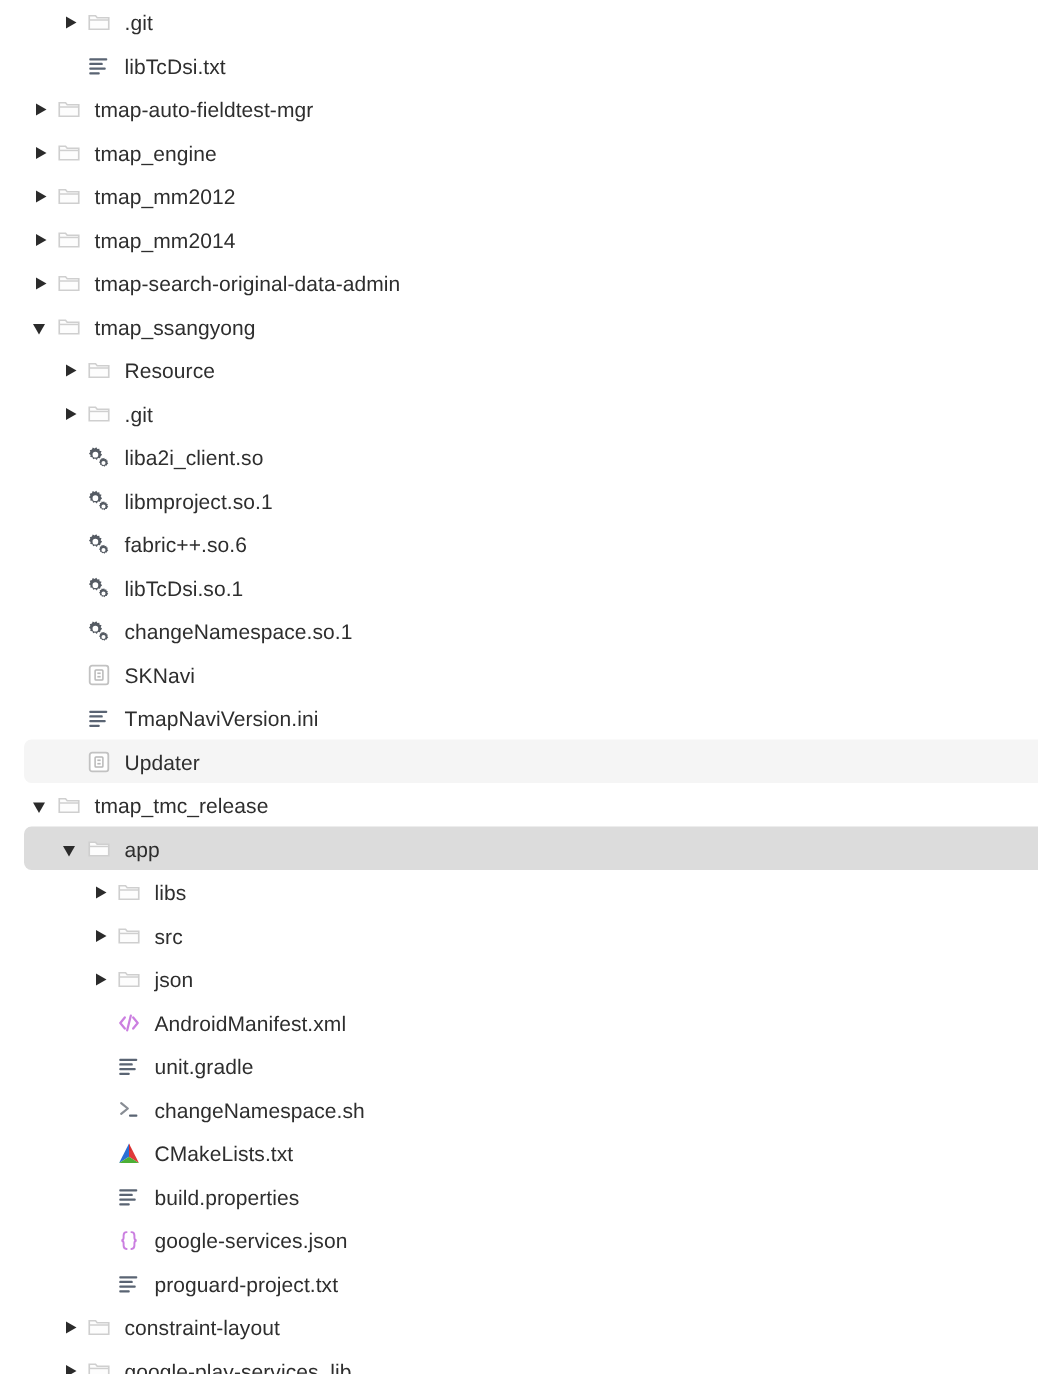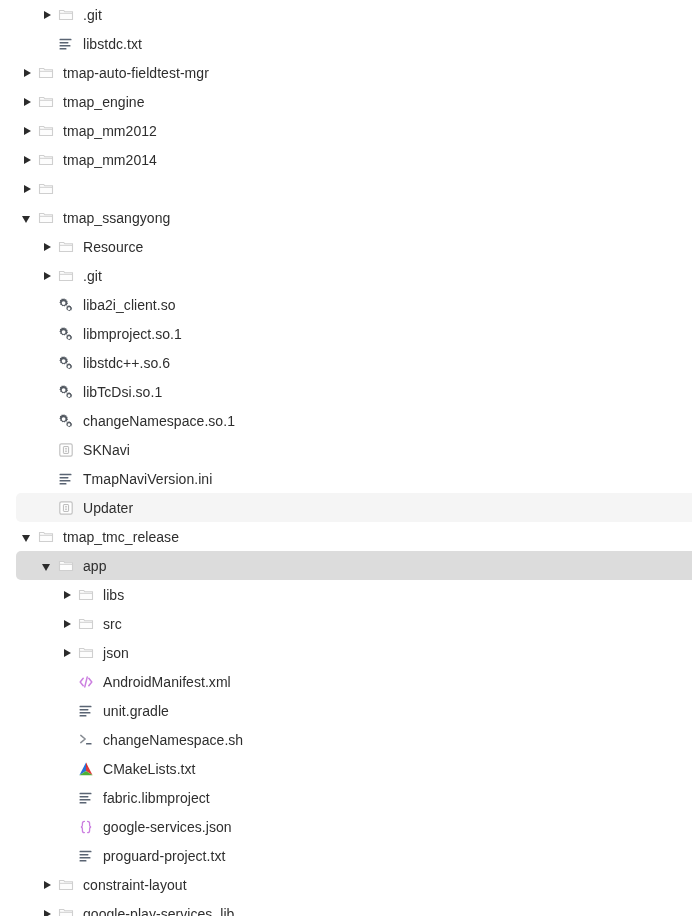--- a/index.html
+++ b/index.html
@@ -103,21 +103,21 @@
       <span class="icon">
         <svg viewBox="0 0 16 16" xmlns="http://www.w3.org/2000/svg">
       <g fill="#5a6473">
         <rect x="1.5" y="2.8" width="12" height="1.5" rx="0.6"></rect>
         <rect x="1.5" y="5.9" width="9" height="1.5" rx="0.6"></rect>
         <rect x="1.5" y="9.0" width="11" height="1.5" rx="0.6"></rect>
         <rect x="1.5" y="12.1" width="7" height="1.5" rx="0.6"></rect>
       </g>
     </svg>
       </span>
-      <span class="label">libstdc.txt</span>
+      <span class="label">libTcDsi.txt</span>
     </div>
     <div class="row d1">
       <span class="arrow collapsed"></span>
       <span class="icon">
         <svg viewBox="0 0 16 16" xmlns="http://www.w3.org/2000/svg">
       <path d="M1.5 3.5h4.2l1.1 1.3h7.7v7.7H1.5z" fill="#fdfdfd" stroke="#cfcfcf" stroke-width="1.1"></path>
       <path d="M1.5 6.3h12.9" stroke="#cfcfcf" stroke-width="1"></path>
     </svg>
       </span>
       <span class="label">tmap-auto-fieldtest-mgr</span>
@@ -153,20 +153,21 @@
       <span class="label">tmap_mm2014</span>
     </div>
     <div class="row d1">
       <span class="arrow collapsed"></span>
       <span class="icon">
         <svg viewBox="0 0 16 16" xmlns="http://www.w3.org/2000/svg">
       <path d="M1.5 3.5h4.2l1.1 1.3h7.7v7.7H1.5z" fill="#fdfdfd" stroke="#cfcfcf" stroke-width="1.1"></path>
       <path d="M1.5 6.3h12.9" stroke="#cfcfcf" stroke-width="1"></path>
     </svg>
       </span>
+      <span class="label">tmap-search-original-data-admin</span>
     </div>
     <div class="row d1">
       <span class="arrow expanded"></span>
       <span class="icon">
         <svg viewBox="0 0 16 16" xmlns="http://www.w3.org/2000/svg">
       <path d="M1.5 3.5h4.2l1.1 1.3h7.7v7.7H1.5z" fill="#fdfdfd" stroke="#cfcfcf" stroke-width="1.1"></path>
       <path d="M1.5 6.3h12.9" stroke="#cfcfcf" stroke-width="1"></path>
     </svg>
       </span>
       <span class="label">tmap_ssangyong</span>
@@ -218,21 +219,21 @@
     <div class="row d2">
       <span class="arrow none"></span>
       <span class="icon">
         <svg viewBox="0 0 16 16" xmlns="http://www.w3.org/2000/svg">
       <g fill="#555b63">
         <path d="M6.2 1.2l.7 1.2 1.3-.3.2 1.4 1.3.4-.6 1.3 1 1-1 1-.4 1.3-1.4-.1-.8 1.2-1.1-.9-1.3.5-.5-1.3-1.4-.2.2-1.4-1.1-.8.9-1.1-.3-1.3 1.4-.4.5-1.3 1.3.6zm-.6 3a1.9 1.9 0 100 3.8 1.9 1.9 0 000-3.8z"></path>
         <path d="M11.4 8.2l.5.9.9-.2.2 1 .9.3-.4.9.7.7-.7.7-.3.9-1-.1-.5.9-.8-.7-.9.3-.4-.9-1-.1.2-1-.8-.6.7-.8-.2-.9 1-.3.3-.9.9.4zm-.4 2.1a1.3 1.3 0 100 2.7 1.3 1.3 0 000-2.7z"></path>
       </g>
     </svg>
       </span>
-      <span class="label">libstdc++.so.6</span>
+      <span class="label">fabric++.so.6</span>
     </div>
     <div class="row d2">
       <span class="arrow none"></span>
       <span class="icon">
         <svg viewBox="0 0 16 16" xmlns="http://www.w3.org/2000/svg">
       <g fill="#555b63">
         <path d="M6.2 1.2l.7 1.2 1.3-.3.2 1.4 1.3.4-.6 1.3 1 1-1 1-.4 1.3-1.4-.1-.8 1.2-1.1-.9-1.3.5-.5-1.3-1.4-.2.2-1.4-1.1-.8.9-1.1-.3-1.3 1.4-.4.5-1.3 1.3.6zm-.6 3a1.9 1.9 0 100 3.8 1.9 1.9 0 000-3.8z"></path>
         <path d="M11.4 8.2l.5.9.9-.2.2 1 .9.3-.4.9.7.7-.7.7-.3.9-1-.1-.5.9-.8-.7-.9.3-.4-.9-1-.1.2-1-.8-.6.7-.8-.2-.9 1-.3.3-.9.9.4zm-.4 2.1a1.3 1.3 0 100 2.7 1.3 1.3 0 000-2.7z"></path>
       </g>
     </svg>
@@ -395,21 +396,21 @@
       <span class="icon">
         <svg viewBox="0 0 16 16" xmlns="http://www.w3.org/2000/svg">
       <g fill="#5a6473">
         <rect x="1.5" y="2.8" width="12" height="1.5" rx="0.6"></rect>
         <rect x="1.5" y="5.9" width="9" height="1.5" rx="0.6"></rect>
         <rect x="1.5" y="9.0" width="11" height="1.5" rx="0.6"></rect>
         <rect x="1.5" y="12.1" width="7" height="1.5" rx="0.6"></rect>
       </g>
     </svg>
       </span>
-      <span class="label">fabric.libmproject</span>
+      <span class="label">build.properties</span>
     </div>
     <div class="row d3">
       <span class="arrow none"></span>
       <span class="icon">
         <svg viewBox="0 0 16 16" xmlns="http://www.w3.org/2000/svg">
       <g fill="none" stroke="#cb7fe0" stroke-width="1.3" stroke-linecap="round">
         <path d="M6.4 2.4c-1.6 0-2 .9-2 2.2v1.6c0 1-.5 1.6-1.4 1.8.9.2 1.4.8 1.4 1.8v1.6c0 1.3.4 2.2 2 2.2"></path>
         <path d="M9.6 2.4c1.6 0 2 .9 2 2.2v1.6c0 1 .5 1.6 1.4 1.8-.9.2-1.4.8-1.4 1.8v1.6c0 1.3-.4 2.2-2 2.2"></path>
       </g>
     </svg>

